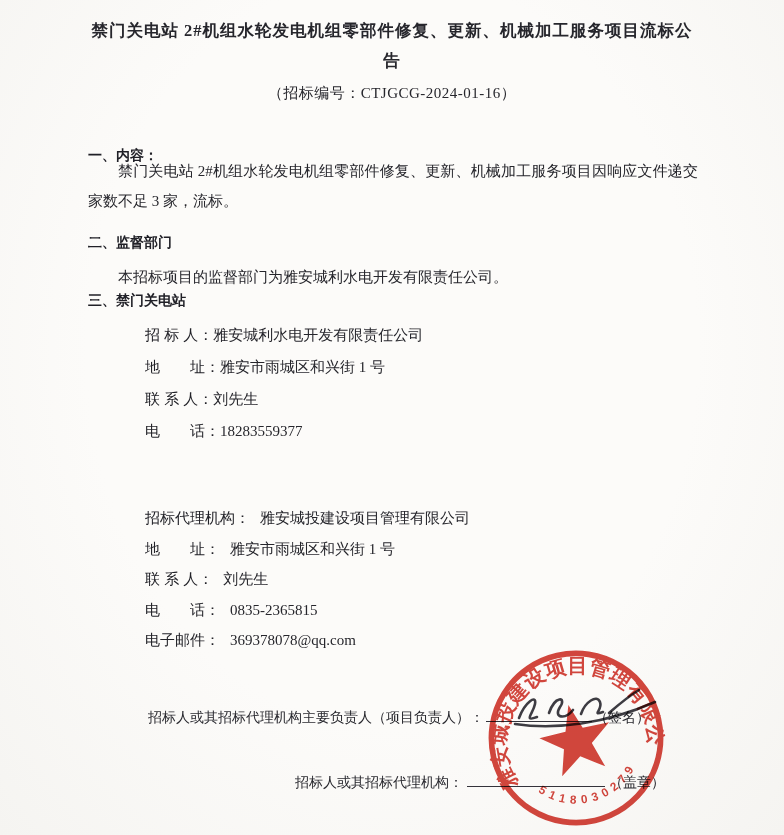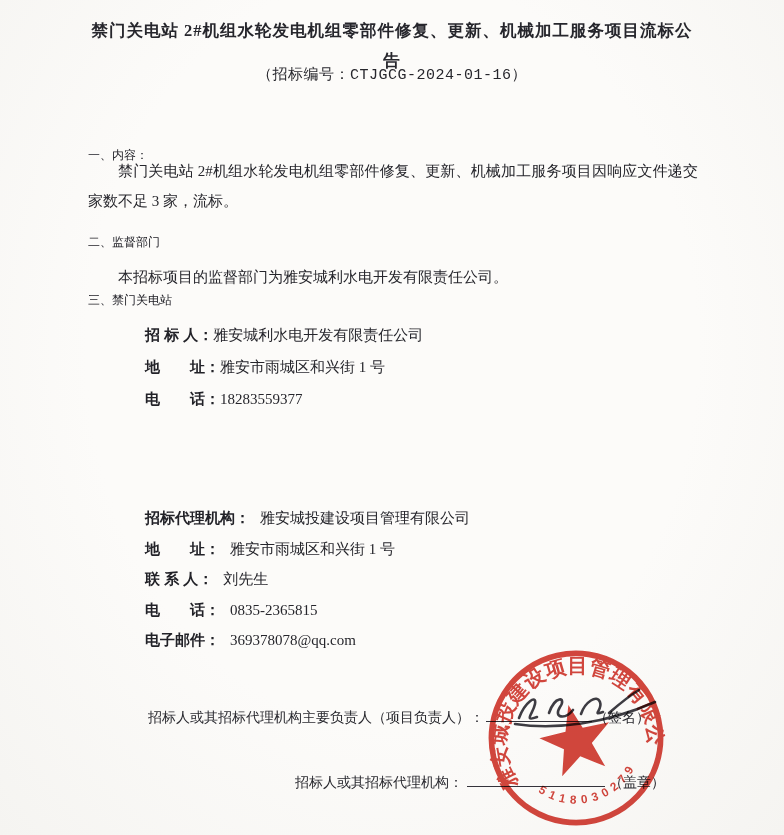--- a/index.html
+++ b/index.html
@@ -11,42 +11,42 @@
     font-family:"Liberation Serif","DejaVu Serif",serif;
     color:#26262c;
     overflow:hidden;
   }
   .doc-title{
     position:absolute;top:16px;left:50%;transform:translateX(-50%);
     width:614px;text-align:center;
     font-weight:bold;font-size:16.5px;line-height:30px;letter-spacing:1px;
   }
   .bid-number{
-    position:absolute;top:65px;left:0;width:100%;
-    text-align:center;font-size:15px;letter-spacing:.5px;font-family:Liberation Mono, monospace;
+    position:absolute;top:84px;left:0;width:100%;
+    text-align:center;font-size:15px;letter-spacing:.5px;
   }
   .sec-h{
     position:absolute;left:88px;
     font-family:"Liberation Sans","DejaVu Sans",sans-serif;
-    font-weight:normal;font-size:12px;color:#202027;
+    font-weight:bold;font-size:14px;color:#202027;
   }
   .h1{top:147px}.h2{top:234px}.h3{top:292px}
   .sec-p{
     position:absolute;left:88px;width:610px;
     font-size:15px;line-height:30px;text-indent:2em;text-align:justify;
   }
   .p1{top:156px}.p2{top:262px}
   .contact{position:absolute;left:145px;font-size:15px;}
   .contact.bidder{top:319px}
   .contact.agency{top:503px}
   .contact .row{height:32px;line-height:32px;white-space:nowrap;}
   .contact.agency .row{height:30.5px;line-height:30.5px;}
   .lab{
     font-family:"Liberation Sans","DejaVu Sans",sans-serif;
-    font-weight:bold;color:#222228;text-align:right;
+    font-weight:normal;color:#222228;text-align:right;
   }
   .contact.agency .val{padding-left:10px;}
   .sig-line{position:absolute;font-size:14px;white-space:nowrap;color:#28282e;}
   .sig-1{top:706px;left:148px;}
   .sig-2{top:771px;left:295px;}
   .uline{
     display:inline-block;height:15px;
     border-bottom:1.6px solid #34333b;
     vertical-align:baseline;
   }
@@ -79,20 +79,23 @@
   <div class="sec-p p2">本招标项目的监督部门为雅安城利水电开发有限责任公司。</div>
 
   <div class="sec-h h3">三、禁门关电站</div>
 
   <div class="contact bidder">
     <div class="row">
       <span class="lab">招 标 人：</span><span class="val">雅安城利水电开发有限责任公司</span>
     </div>
     <div class="row">
       <span class="lab">地　　址：</span><span class="val">雅安市雨城区和兴街 1 号</span>
+    </div>
+    <div class="row">
+      <span class="lab">联 系 人：</span><span class="val">刘先生</span>
     </div>
     <div class="row">
       <span class="lab">电　　话：</span><span class="val">18283559377</span>
     </div>
   </div>
 
   <div class="contact agency">
     <div class="row">
       <span class="lab">招标代理机构：</span><span class="val">雅安城投建设项目管理有限公司</span>
     </div>

